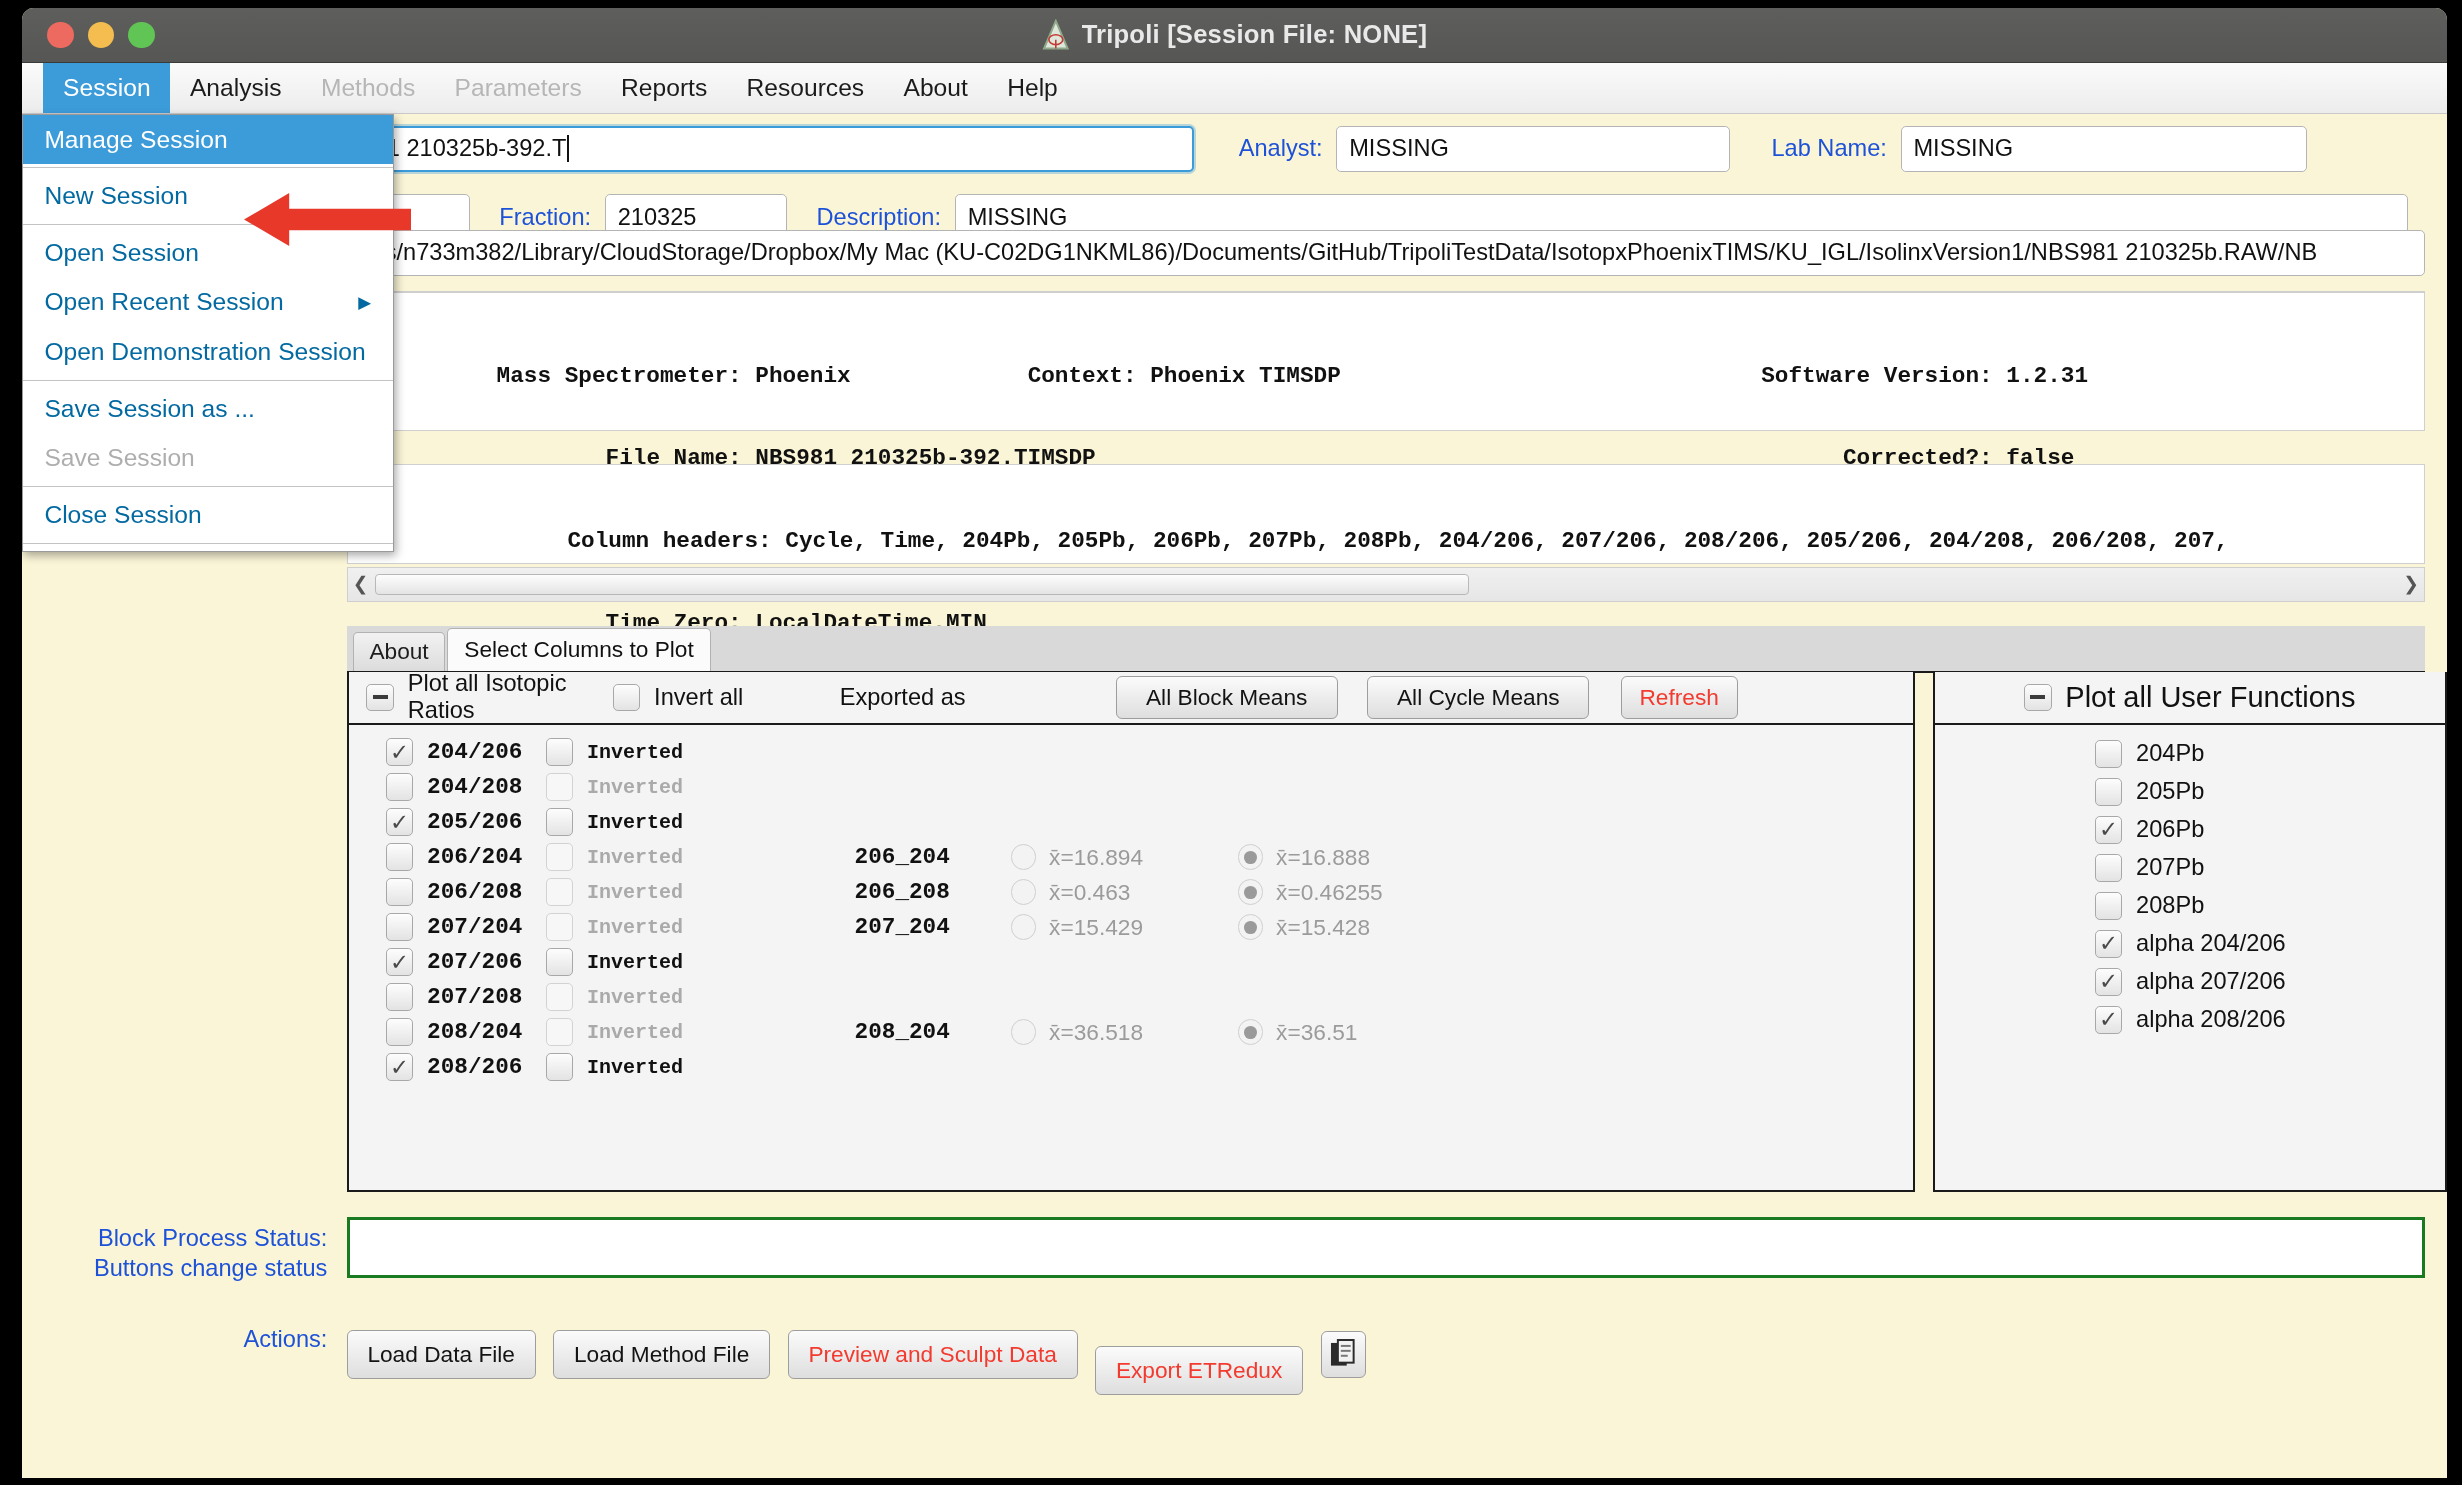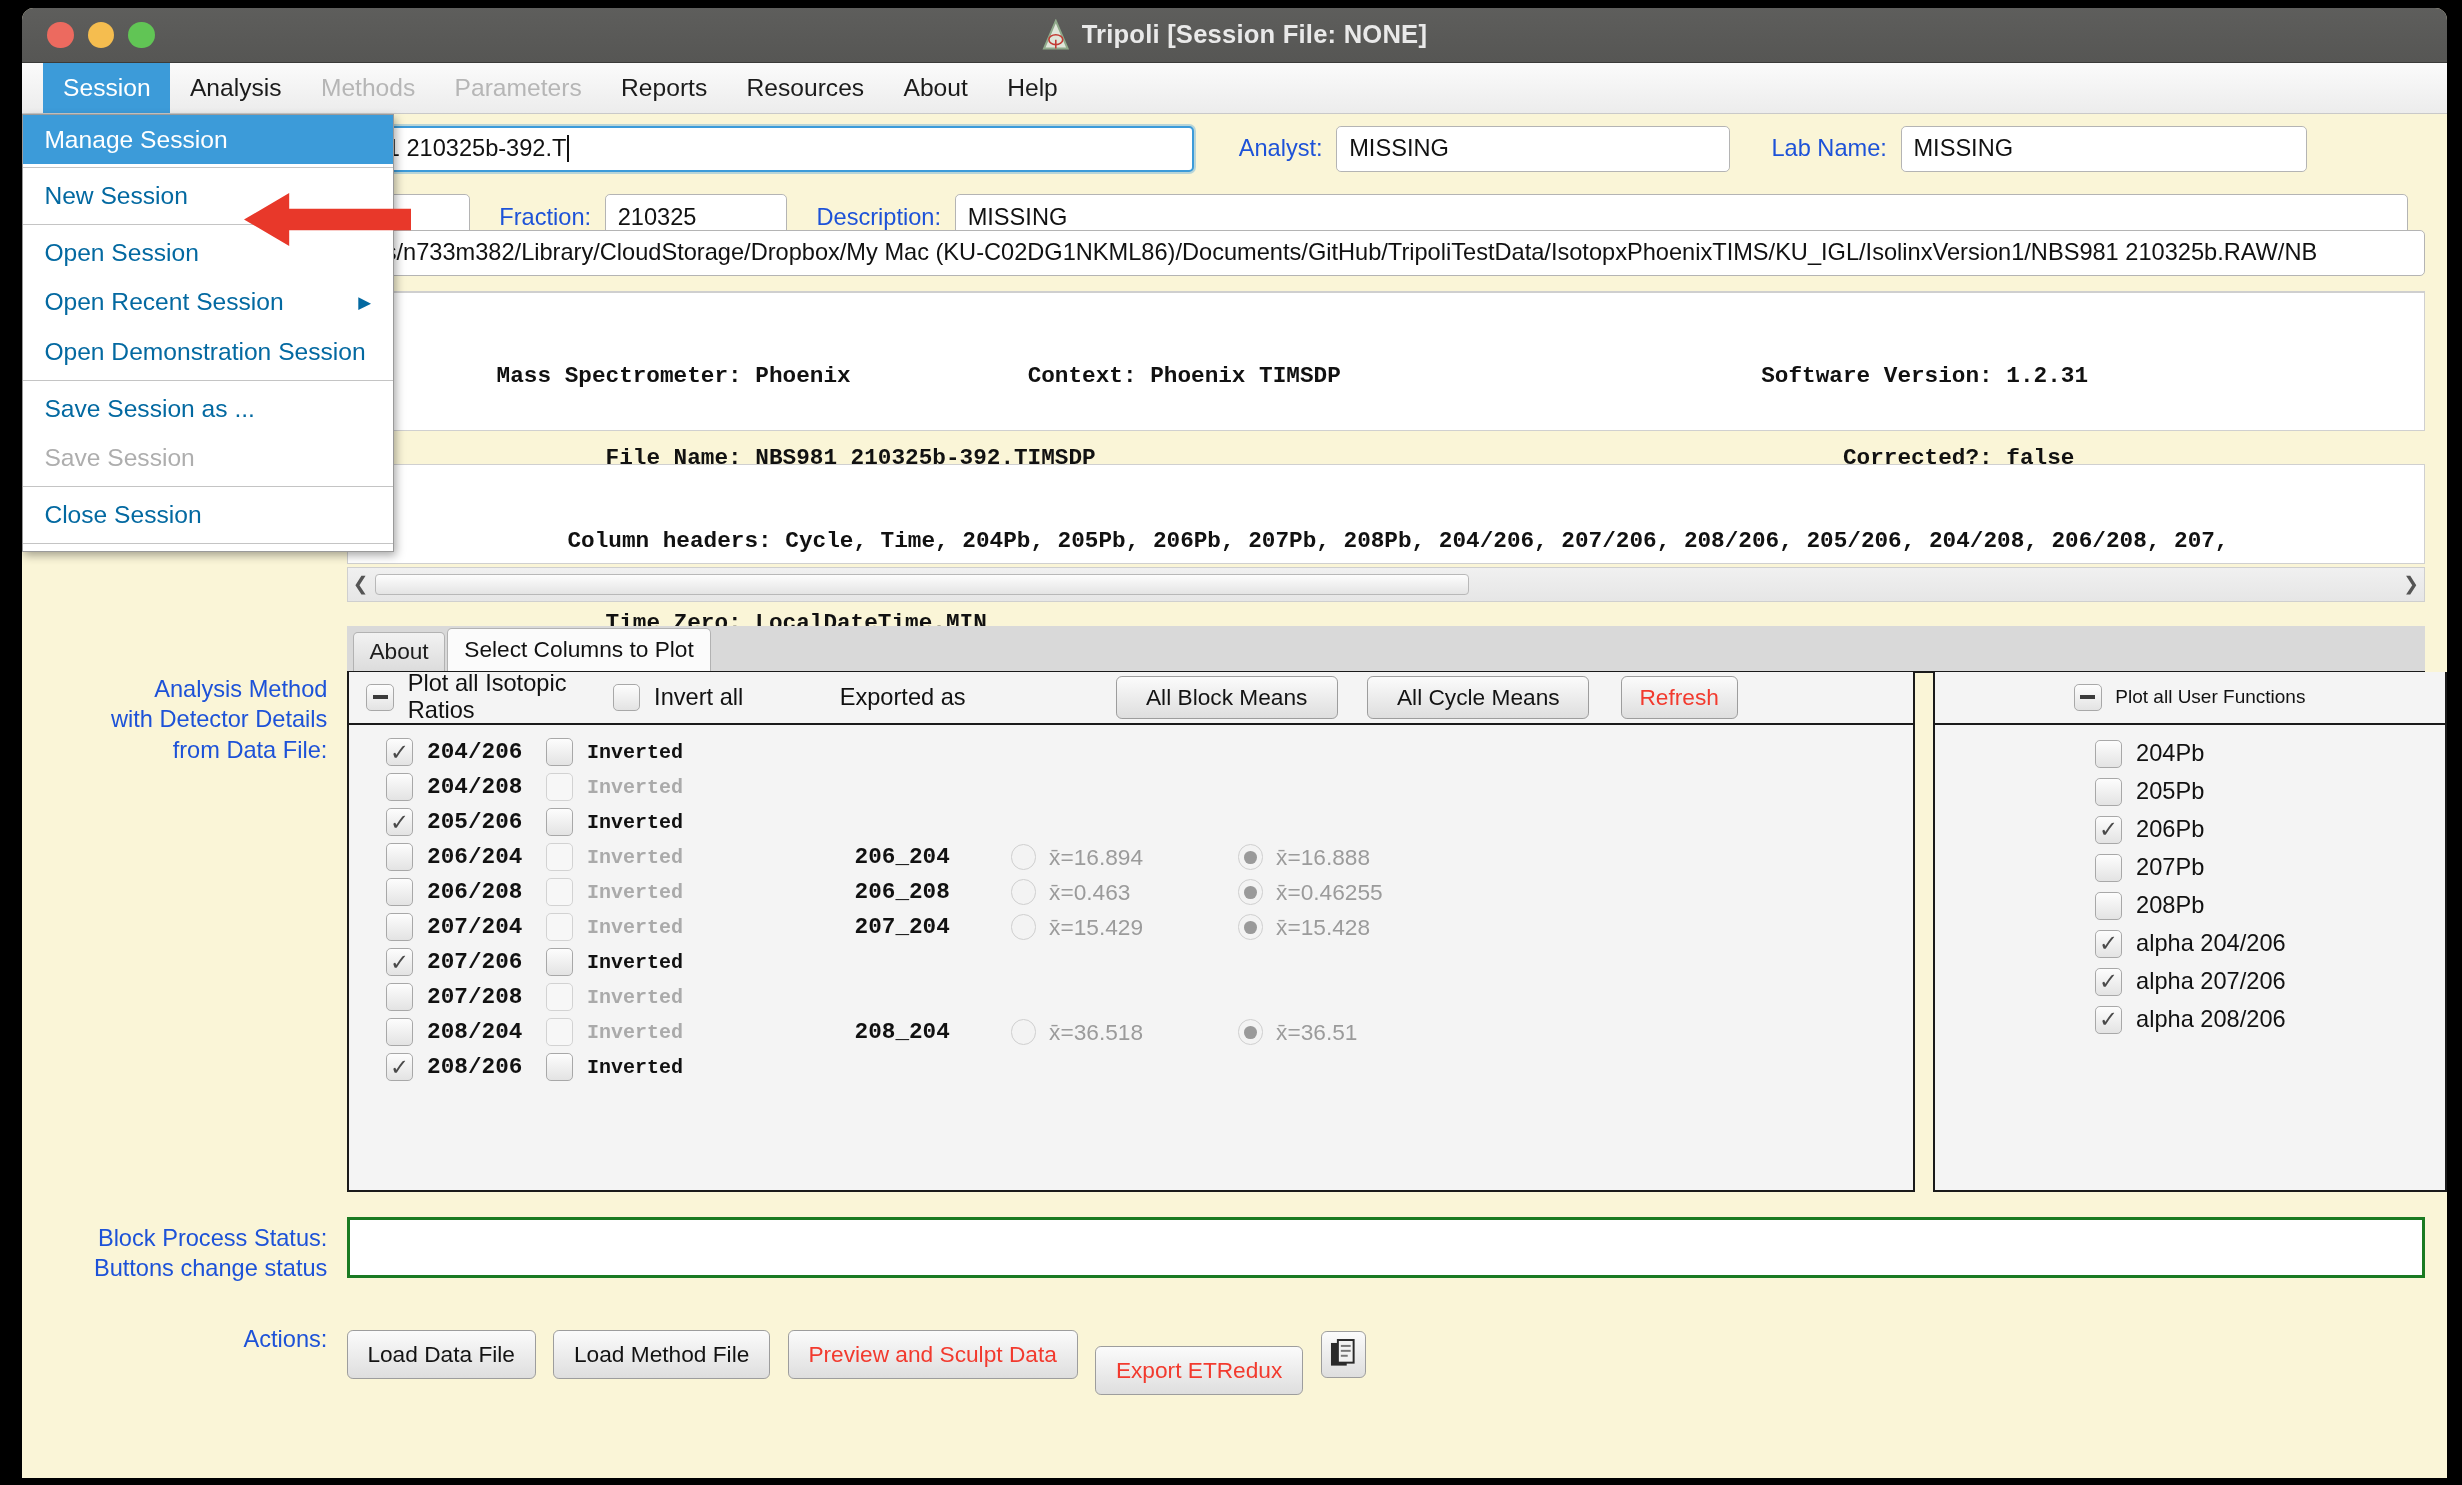--- a/index.html
+++ b/index.html
@@ -268,21 +268,21 @@
   
   .uf-panel {
     position: absolute; left: 1911px; top: 558px;
     width: 514px; height: 520px;
     background: #f4f4f4;
     border: 2px solid #1a1a1a; border-top: none;
   }
   .uf-head {
     height: 53px; border-bottom: 2px solid #1a1a1a;
     display: flex; align-items: center; justify-content: center; gap: 13.8px;
-    font-size: 19px; color: #111;
+    font-size: 29px; color: #111;
   }
   .uf-rows { padding-top: 9.9px; }
   .ufrow {
     display: flex; align-items: center; gap: 13.8px;
     height: 38px; padding-left: 160px;
     font-size: 23.6px; color: #111;
   }
 
   
   .statusbox {
@@ -449,25 +449,20 @@
     </div>
 
     <div class="hscroll">
       <div class="hs-arrow">❮</div>
       <div class="hs-track">
           <div class="hs-thumb"></div>
         </div>
       <div class="hs-arrow">❯</div>
     </div>
 
-    <div class="annot" id="annot-analysis" style="left:19.7px; top:560px; width:286px;">
-        <div>Analysis Method</div>
-        <div>with Detector Details</div>
-        <div>from Data File:</div>
-      </div>
 
     <div class="tabstrip">
       <div class="tab">
           <span>About</span>
         </div>
       <div class="tab active">
           <span>Select Columns to Plot</span>
         </div>
     </div>
 

